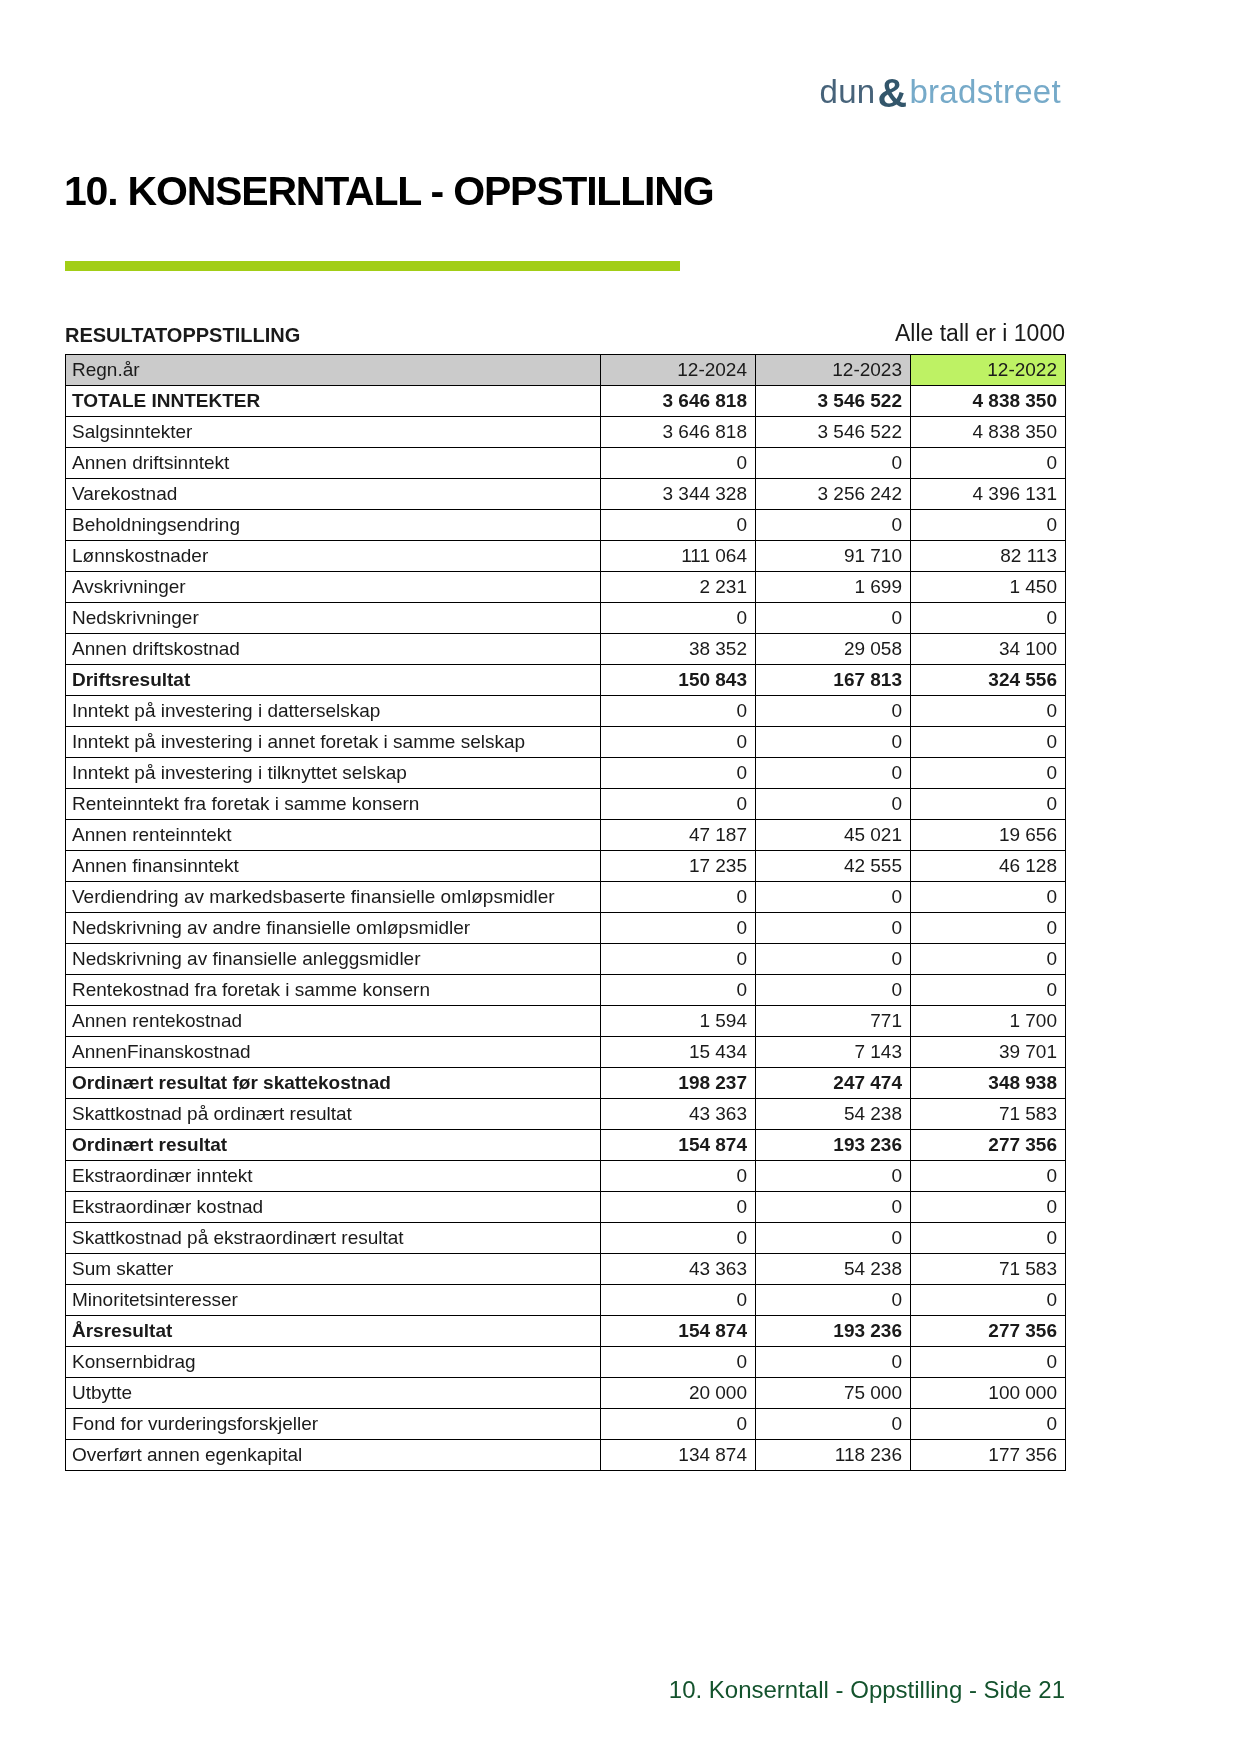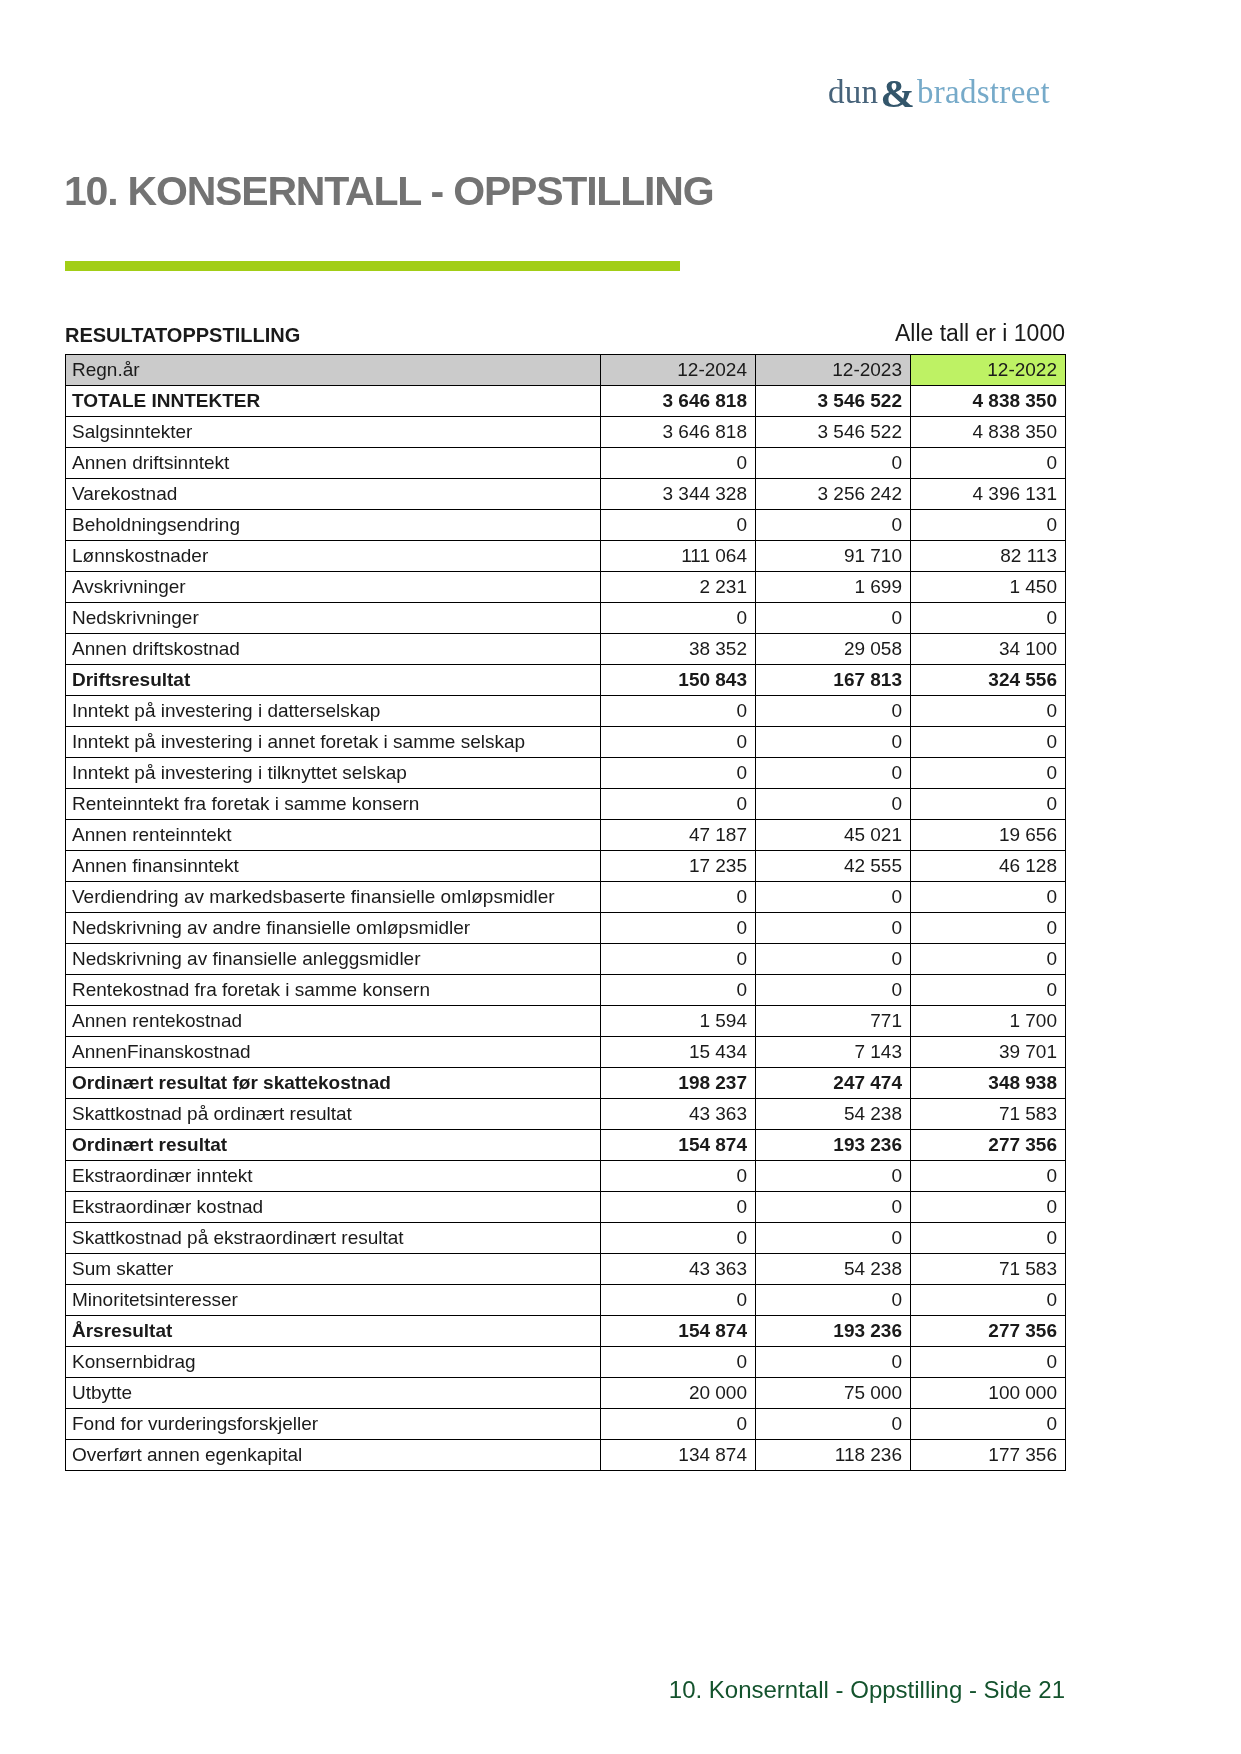--- a/index.html
+++ b/index.html
@@ -1,27 +1,27 @@
 <!DOCTYPE html>
 <html><head>
 <meta charset="utf-8">
 <style>
   html,body{margin:0;padding:0;}
   body{
     width:1241px;height:1754px;background:#ffffff;position:relative;
     font-family:"Liberation Sans",sans-serif;color:#1a1a1a;overflow:hidden;
   }
   .logo{
-    position:absolute;top:72px;right:191px;
-    font-size:33px;line-height:40px;letter-spacing:0.3px;white-space:nowrap;font-family:Liberation Serif, serif;
+    position:absolute;top:72px;right:180px;
+    font-size:33px;line-height:40px;letter-spacing:0.3px;white-space:nowrap;
   }
   .logo .amp{font-weight:700;font-size:41px;vertical-align:-4px;margin:0 2px;}
   .page-title{
     position:absolute;left:64px;top:168px;
-    font-size:41px;font-weight:800;letter-spacing:-1.2px;color:#737373;white-space:nowrap;
+    font-size:41px;font-weight:800;letter-spacing:-1.2px;color:#000000;white-space:nowrap;
   }
   .accent-bar{position:absolute;left:65px;top:261px;width:615px;height:10px;}
   .caption-row{
     position:absolute;left:65px;top:320px;width:1000px;
     display:flex;justify-content:space-between;align-items:flex-end;
   }
   .caption{font-weight:700;font-size:20px;}
   .note{font-size:23px;}
   table.fin{
     position:absolute;left:65px;top:354px;width:1000px;

